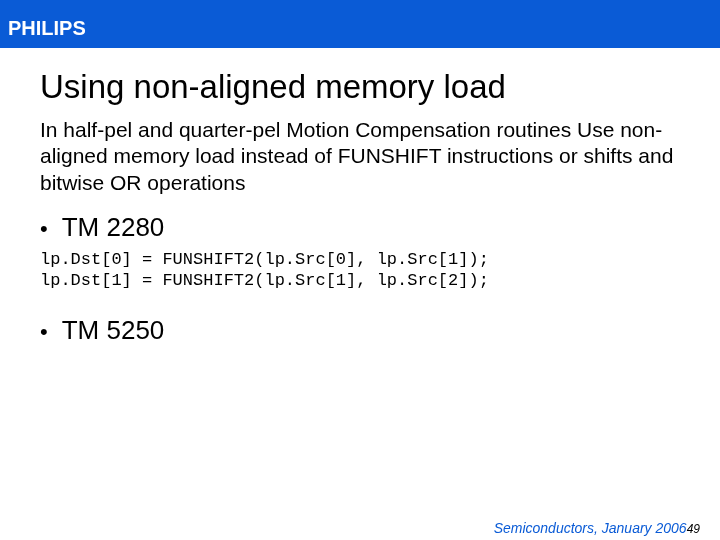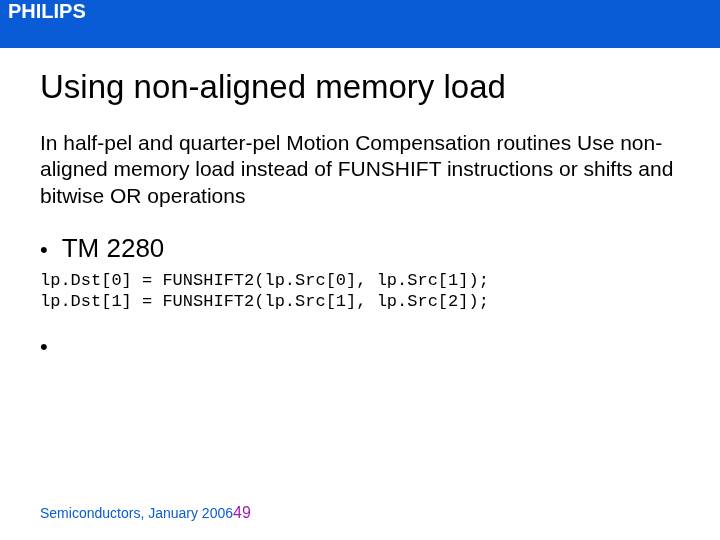--- a/index.html
+++ b/index.html
@@ -1,27 +1,27 @@
 <!DOCTYPE html>
 <html><head>
 <meta charset="utf-8">
 <style>
   * { margin: 0; padding: 0; box-sizing: border-box; }
   html, body { width: 720px; height: 540px; font-family: Arial, Helvetica, sans-serif; background: #fff; color: #000; }
   .header-bar { width: 100%; height: 48px; background: #0a5bd6; display: flex; align-items: flex-start; }
-  .logo-box { background: #0a5bd6; color: #fff; font-weight: 700; font-size: 20px; letter-spacing: 0px; padding: 0 8px 4px 8px; }
+  .logo-box { background: #0a5bd6; color: #fff; font-weight: 700; font-size: 20px; letter-spacing: 0px; padding: 17px 8px 4px 8px; }
   .logo-text { font-family: Arial, sans-serif; }
   .slide-body { padding: 16px 40px 0 40px; }
-  .title { font-size: 33px; font-weight: 400; margin-bottom: 24px; margin-top: 4px; }
-  .para { font-size: 21px; line-height: 1.25; margin-bottom: 24px; }
+  .title { font-size: 33px; font-weight: 400; margin-bottom: 11px; margin-top: 4px; }
+  .para { font-size: 21px; line-height: 1.25; margin-bottom: 16px; }
   .bullet-row { display: flex; align-items: baseline; font-size: 26px; margin-top: 8px; margin-bottom: 6px; }
   .bullet-dot { margin-right: 14px; font-size: 22px; line-height: 1; }
   .code { font-family: "Courier New", Courier, monospace; font-size: 17px; white-space: pre; line-height: 1.25; margin-bottom: 24px; }
-  .footer { position: absolute; bottom: 18px; left: 40px; right: 20px; display: flex; justify-content: flex-start; align-items: baseline; font-size: 14px; color: #0a5bd6; }
-  .page-num { color: #a21caf; font-size: 16px; }
+  .footer { position: absolute; bottom: 4px; left: 40px; right: 20px; display: flex; justify-content: flex-end; align-items: baseline; font-size: 14px; color: #0a5bd6; font-style: italic; }
+  .page-num { color: #000000; font-size: 12px; }
 </style>
 </head>
 <body>
 
 <div class="header-bar">
   <div class="logo-box">
     <span class="logo-text">PHILIPS</span>
   </div>
 </div>
 
@@ -32,19 +32,20 @@
 
   <div class="bullet-row">
     <span class="bullet-dot">•</span>
     <span>TM 2280</span>
   </div>
   <div class="code">lp.Dst[0] = FUNSHIFT2(lp.Src[0], lp.Src[1]);
 lp.Dst[1] = FUNSHIFT2(lp.Src[1], lp.Src[2]);</div>
 
   <div class="bullet-row">
     <span class="bullet-dot">•</span>
+    <span>TM 5250</span>
   </div>
 </div>
 
 <div class="footer">
   <span>Semiconductors, January 2006</span>
   <span class="page-num">49</span>
 </div>
 
 </body></html>

